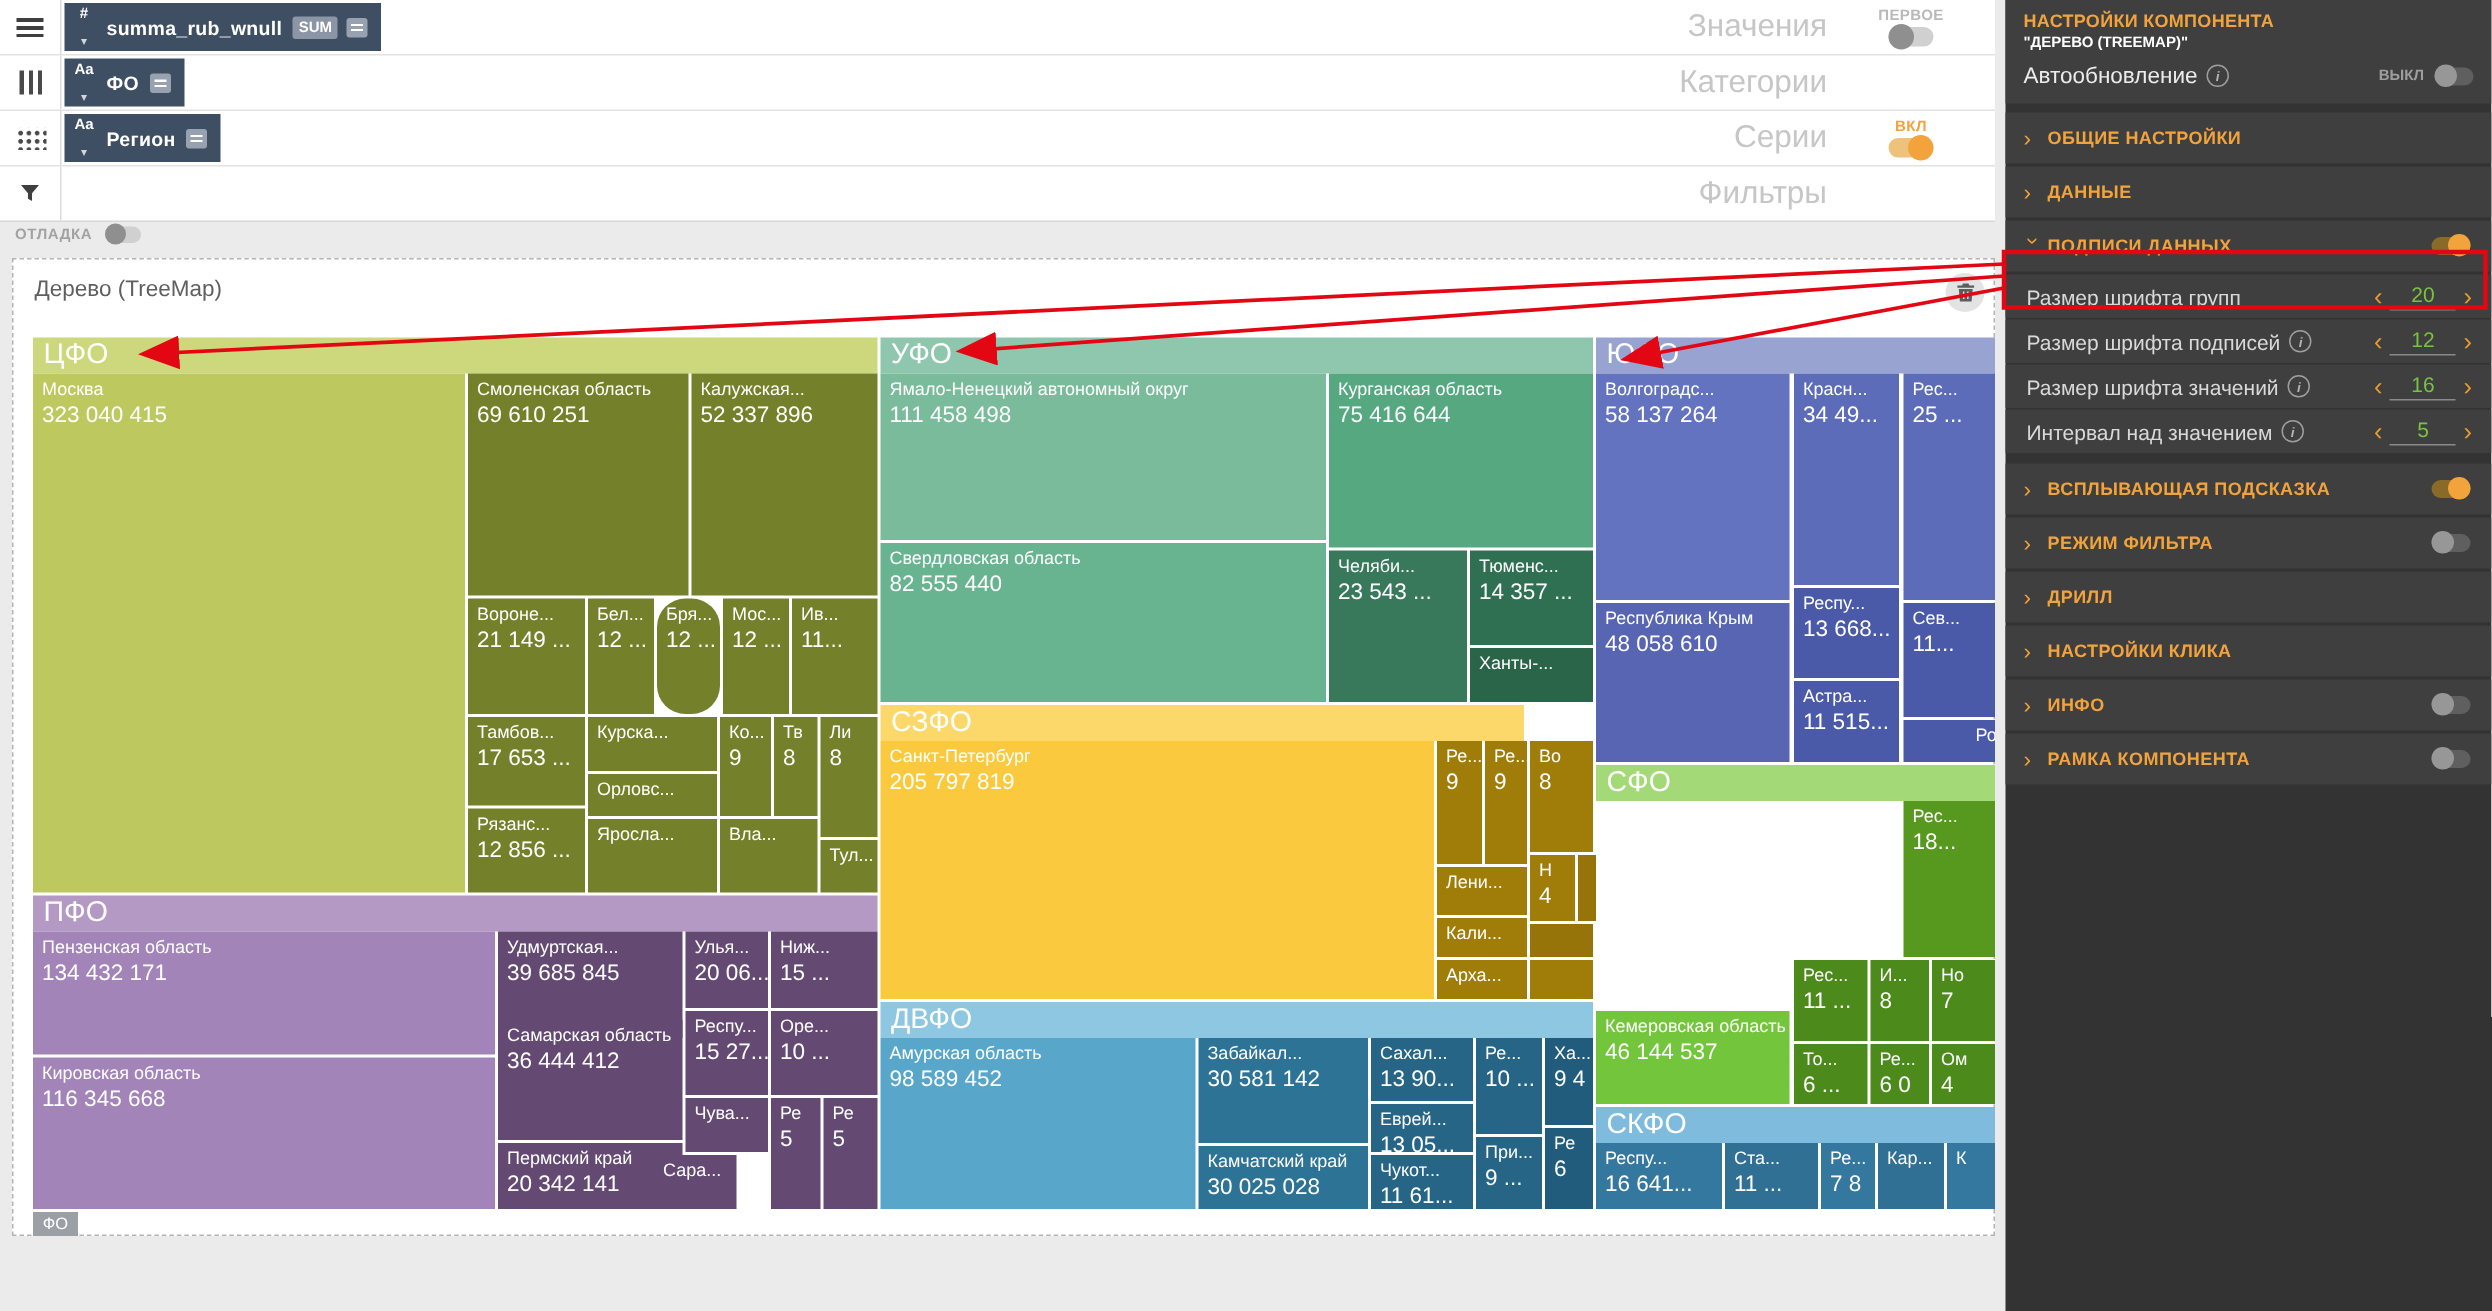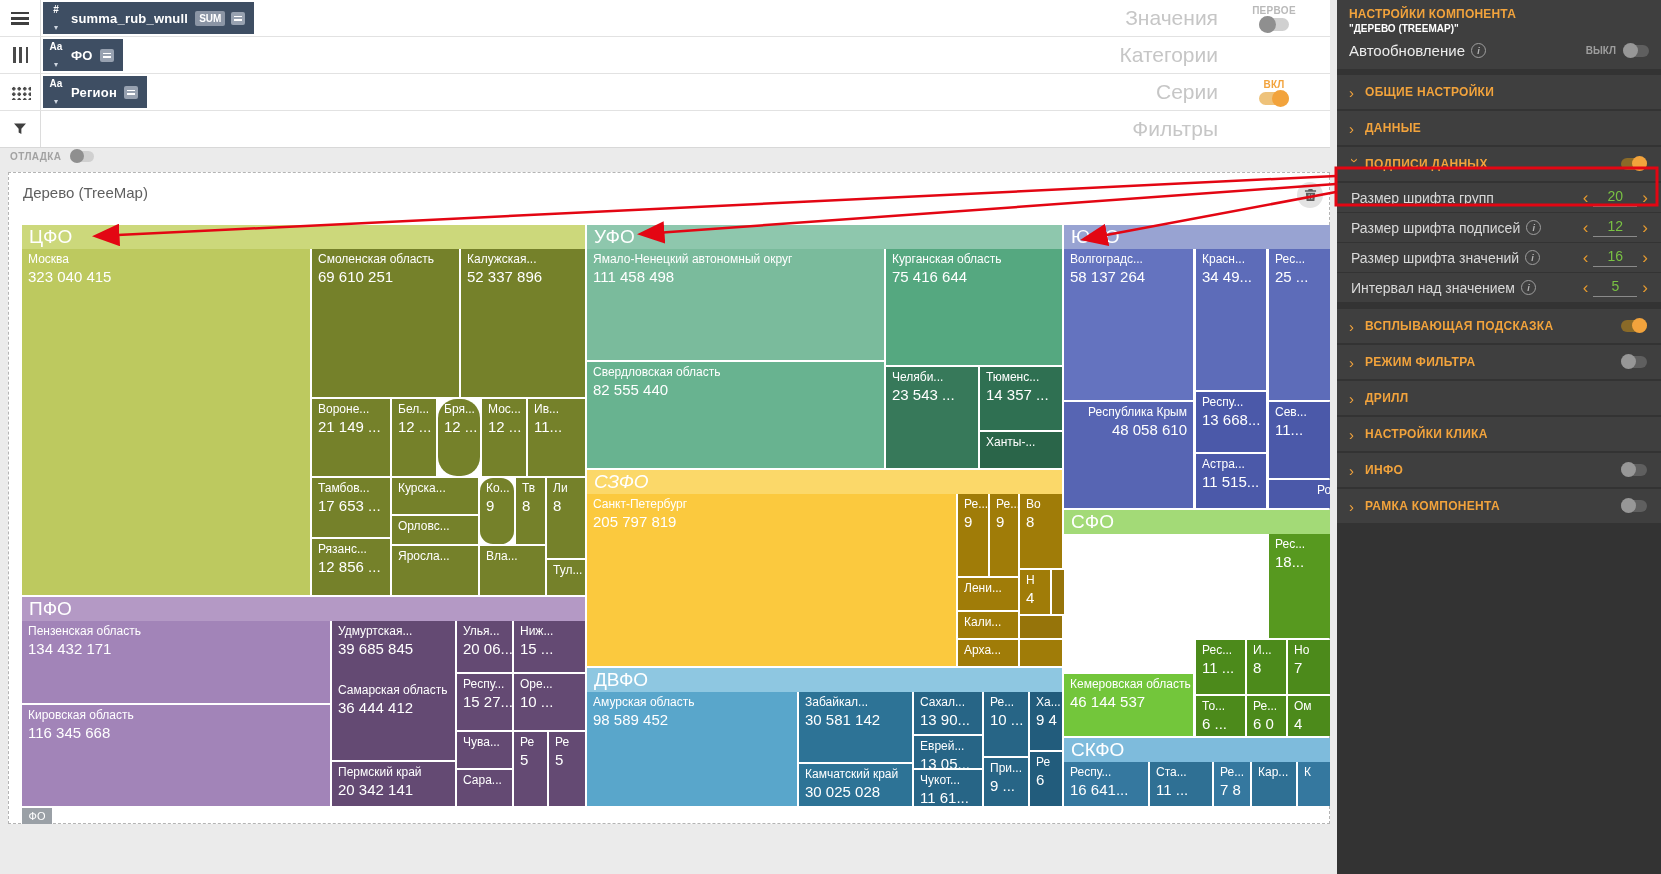--- a/index.html
+++ b/index.html
@@ -215,21 +215,21 @@
     </div>
     <div class="tm-cell" style="left: 392px; top: 478px; width: 86px; height: 36px; background: rgb(117, 129, 42);">
       <div class="n">Курска...</div>
     </div>
     <div class="tm-cell" style="left: 392px; top: 516px; width: 86px; height: 28px; background: rgb(117, 129, 42);">
       <div class="n">Орловс...</div>
     </div>
     <div class="tm-cell" style="left: 392px; top: 546px; width: 86px; height: 49px; background: rgb(117, 129, 42);">
       <div class="n">Яросла...</div>
     </div>
-    <div class="tm-cell" style="left: 480px; top: 478px; width: 34px; height: 66px; background: rgb(117, 129, 42); border-radius: 13px;">
+    <div class="tm-cell" style="left: 480px; top: 478px; width: 34px; height: 66px; background: rgb(117, 129, 42);">
       <div class="n">Ко...</div>
       <div class="v">9</div>
     </div>
     <div class="tm-cell" style="left: 516px; top: 478px; width: 29px; height: 66px; background: rgb(117, 129, 42);">
       <div class="n">Тв</div>
       <div class="v">8</div>
     </div>
     <div class="tm-cell" style="left: 547px; top: 478px; width: 38px; height: 80px; background: rgb(117, 129, 42);">
       <div class="n">Ли</div>
       <div class="v">8</div>
@@ -273,21 +273,21 @@
       <div class="n">Респу...</div>
       <div class="v">15 27...</div>
     </div>
     <div class="tm-cell" style="left: 514px; top: 674px; width: 71px; height: 56px; background: rgb(100, 74, 115);">
       <div class="n">Оре...</div>
       <div class="v">10 ...</div>
     </div>
     <div class="tm-cell" style="left: 457px; top: 732px; width: 55px; height: 36px; background: rgb(100, 74, 115);">
       <div class="n">Чува...</div>
     </div>
-    <div class="tm-cell" style="left: 457px; top: 770px; width: 55px; height: 36px; background: rgb(100, 74, 115);">
+    <div class="tm-cell" style="left: 436px; top: 770px; width: 55px; height: 36px; background: rgb(100, 74, 115);">
       <div class="n">Сара...</div>
     </div>
     <div class="tm-cell" style="left: 514px; top: 732px; width: 33px; height: 74px; background: rgb(100, 74, 115);">
       <div class="n">Ре</div>
       <div class="v">5</div>
     </div>
     <div class="tm-cell" style="left: 549px; top: 732px; width: 36px; height: 74px; background: rgb(100, 74, 115);">
       <div class="n">Ре</div>
       <div class="v">5</div>
     </div>
@@ -308,21 +308,21 @@
       <div class="n">Челяби...</div>
       <div class="v">23 543 ...</div>
     </div>
     <div class="tm-cell" style="left: 980px; top: 367px; width: 82px; height: 63px; background: rgb(47, 112, 82);">
       <div class="n">Тюменс...</div>
       <div class="v">14 357 ...</div>
     </div>
     <div class="tm-cell" style="left: 980px; top: 432px; width: 82px; height: 36px; background: rgb(42, 101, 73);">
       <div class="n">Ханты-...</div>
     </div>
-    <div class="tm-head" style="left: 587px; top: 470px; width: 475px; height: 24px; background: rgb(251, 216, 105); font-style: italic;">СЗФО</div>
+    <div class="tm-head" style="left: 587px; top: 470px; width: 429px; height: 24px; background: rgb(251, 216, 105);">СЗФО</div>
     <div class="tm-cell" style="left: 587px; top: 494px; width: 369px; height: 172px; background: rgb(251, 201, 62);">
       <div class="n">Санкт-Петербург</div>
       <div class="v">205 797 819</div>
     </div>
     <div class="tm-cell" style="left: 958px; top: 494px; width: 30px; height: 82px; background: rgb(160, 124, 8);">
       <div class="n">Ре...</div>
       <div class="v">9</div>
     </div>
     <div class="tm-cell" style="left: 990px; top: 494px; width: 28px; height: 82px; background: rgb(160, 124, 8);">
       <div class="n">Ре...</div>
@@ -387,21 +387,21 @@
     </div>
     <div class="tm-cell" style="left: 1030px; top: 752px; width: 32px; height: 54px; background: rgb(34, 92, 124);">
       <div class="n">Ре</div>
       <div class="v">6</div>
     </div>
     <div class="tm-head" style="left: 1064px; top: 225px; width: 266px; height: 24px; background: rgb(152, 163, 210);">ЮФО</div>
     <div class="tm-cell" style="left: 1064px; top: 249px; width: 129px; height: 151px; background: rgb(100, 115, 191);">
       <div class="n">Волгоградс...</div>
       <div class="v">58 137 264</div>
     </div>
-    <div class="tm-cell" style="left: 1064px; top: 402px; width: 129px; height: 106px; background: rgb(87, 101, 179); text-align: right;">
+    <div class="tm-cell" style="left: 1064px; top: 402px; width: 129px; height: 106px; background: rgb(87, 101, 179);">
       <div class="n">Республика Крым</div>
       <div class="v">48 058 610</div>
     </div>
     <div class="tm-cell" style="left: 1196px; top: 249px; width: 70px; height: 141px; background: rgb(93, 108, 185);">
       <div class="n">Красн...</div>
       <div class="v">34 49...</div>
     </div>
     <div class="tm-cell" style="left: 1196px; top: 392px; width: 70px; height: 60px; background: rgb(75, 89, 169);">
       <div class="n">Респу...</div>
       <div class="v">13 668...</div>

